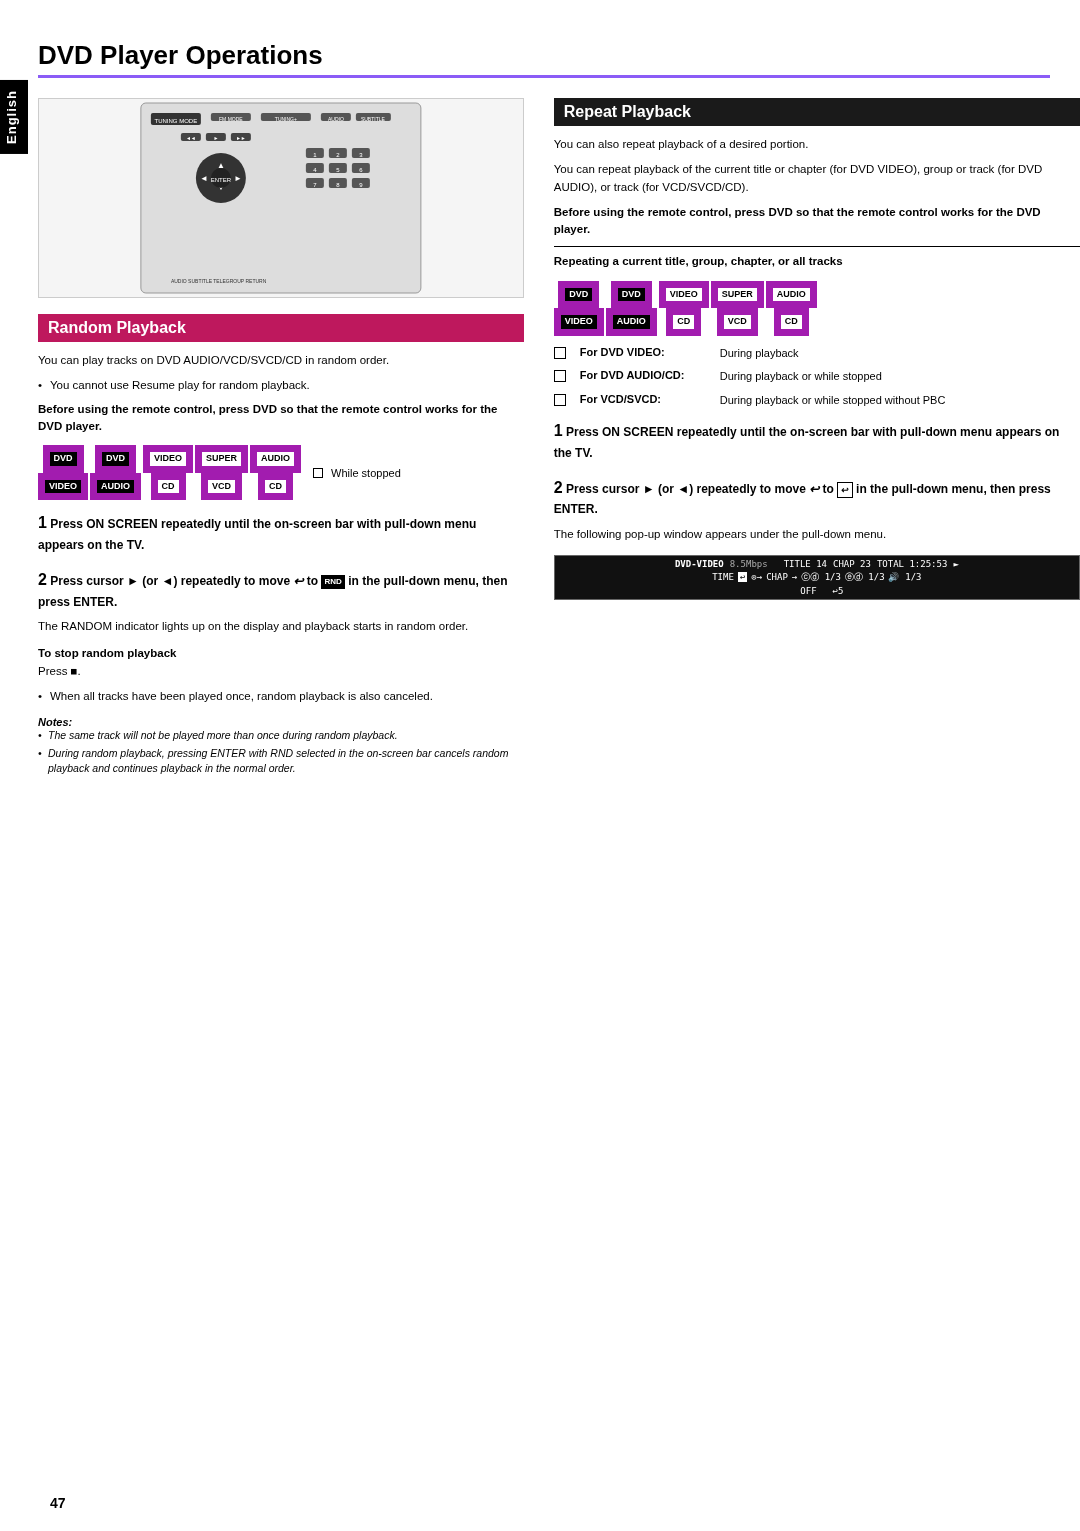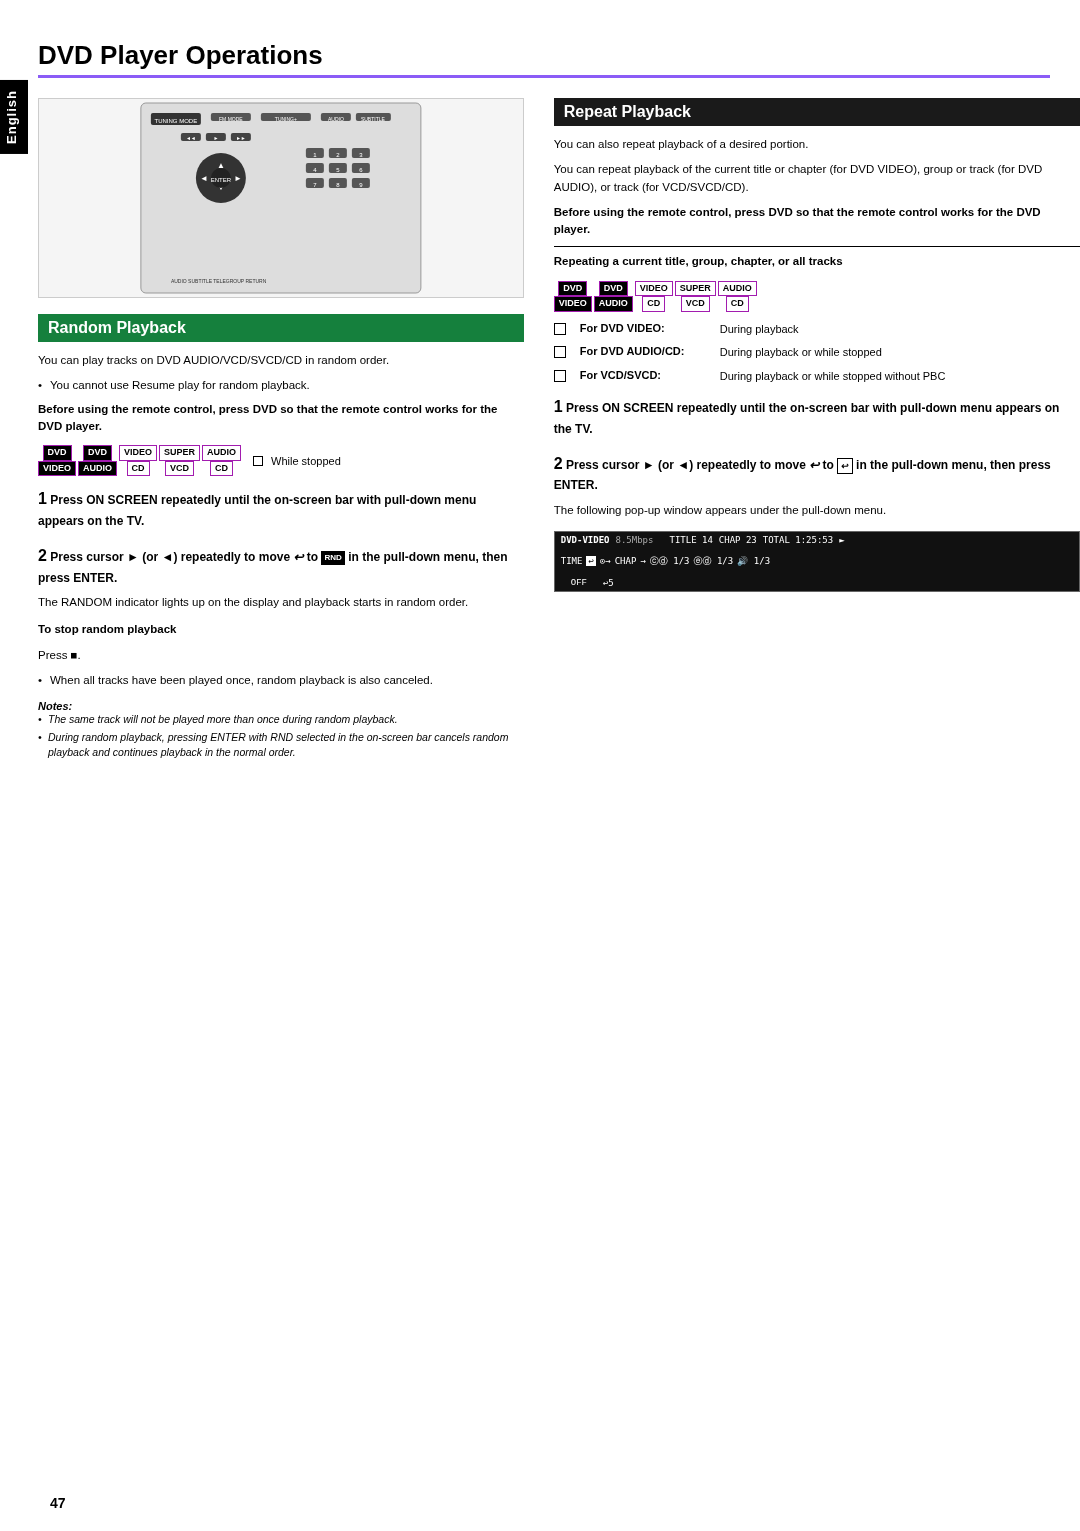--- a/index.html
+++ b/index.html
@@ -69,21 +69,21 @@
       display: flex;
       align-items: center;
       justify-content: center;
       height: 200px;
       position: relative;
       overflow: hidden;
     }
 
     
     .section-heading {
-      background: #15803d;
+      background: #be185d;
       color: #fff;
       padding: 5px 10px;
       font-size: 16px;
       font-weight: bold;
       margin-bottom: 10px;
     }
 
     .body-text {
       font-size: 11.5px;
       line-height: 1.5;
@@ -111,21 +111,21 @@
     }
 
     
     .disc-labels {
       display: flex;
       align-items: center;
       gap: 2px;
       margin: 10px 0;
     }
     .disc-label {
-      border: 1px solid #a21caf;
+      border: 7px solid #a21caf;
       padding: 1px 4px;
       font-size: 9px;
       font-weight: bold;
       line-height: 1.3;
       text-align: center;
     }
     .disc-label.dark {
       background: #000;
       color: #fff;
     }
@@ -165,21 +165,21 @@
     }
     .step-number {
       font-size: 16px;
       font-weight: bold;
     }
 
     .sub-heading {
       font-weight: bold;
       font-size: 11.5px;
       margin-top: 10px;
-      margin-bottom: 12px;
+      margin-bottom: 4px;
     }
 
     .notes-section {
       margin-top: 10px;
     }
     .notes-title {
       font-style: italic;
       font-weight: bold;
       font-size: 11px;
     }
@@ -231,21 +231,22 @@
     .onscreen-display {
       border: 1px solid #666;
       background: #111;
       color: #fff;
       font-size: 9px;
       padding: 3px 6px;
       margin: 8px 0;
       font-family: monospace;
       display: flex;
       flex-direction: column;
-      gap: 10px;
+      gap: 2px;
+      align-items: center;
     }
     .onscreen-row {
       display: flex;
       gap: 6px;
       align-items: center;
     }
     .onscreen-row2 {
       display: flex;
       gap: 4px;
       align-items: center;
@@ -491,21 +492,21 @@
           <span>TIME</span>
           <span style="background:#fff;color:#000;padding:0 2px;">↩</span>
           <span>⊙→</span>
           <span>CHAP</span>
           <span>→</span>
           <span>ⓒⓓ 1/3</span>
           <span>ⓔⓓ 1/3</span>
           <span>🔊 1/3</span>
         </div>
         <div class="onscreen-row">
-          <span style="margin-left:10px;font-family:Liberation Mono, monospace;">OFF</span>
+          <span style="margin-left:10px;">OFF</span>
           <span style="margin-left:10px;">↩5</span>
         </div>
       </div>
 
     </div>
   </div>
 
 </div>
 
 <div class="page-number">47</div>

